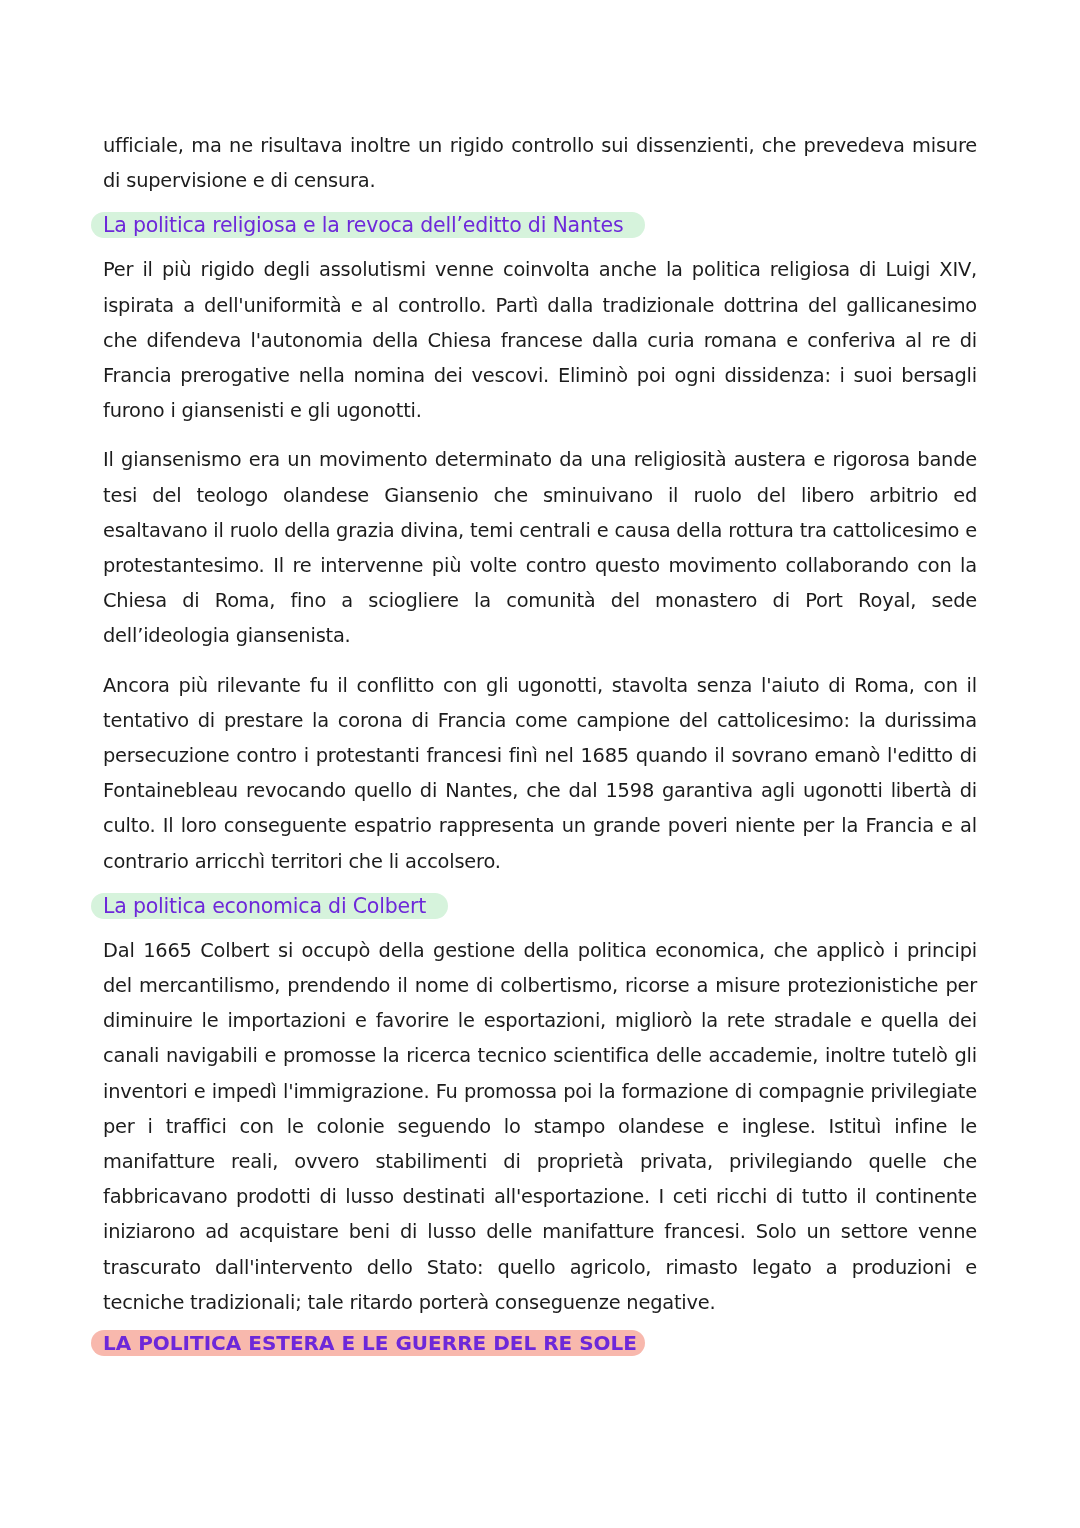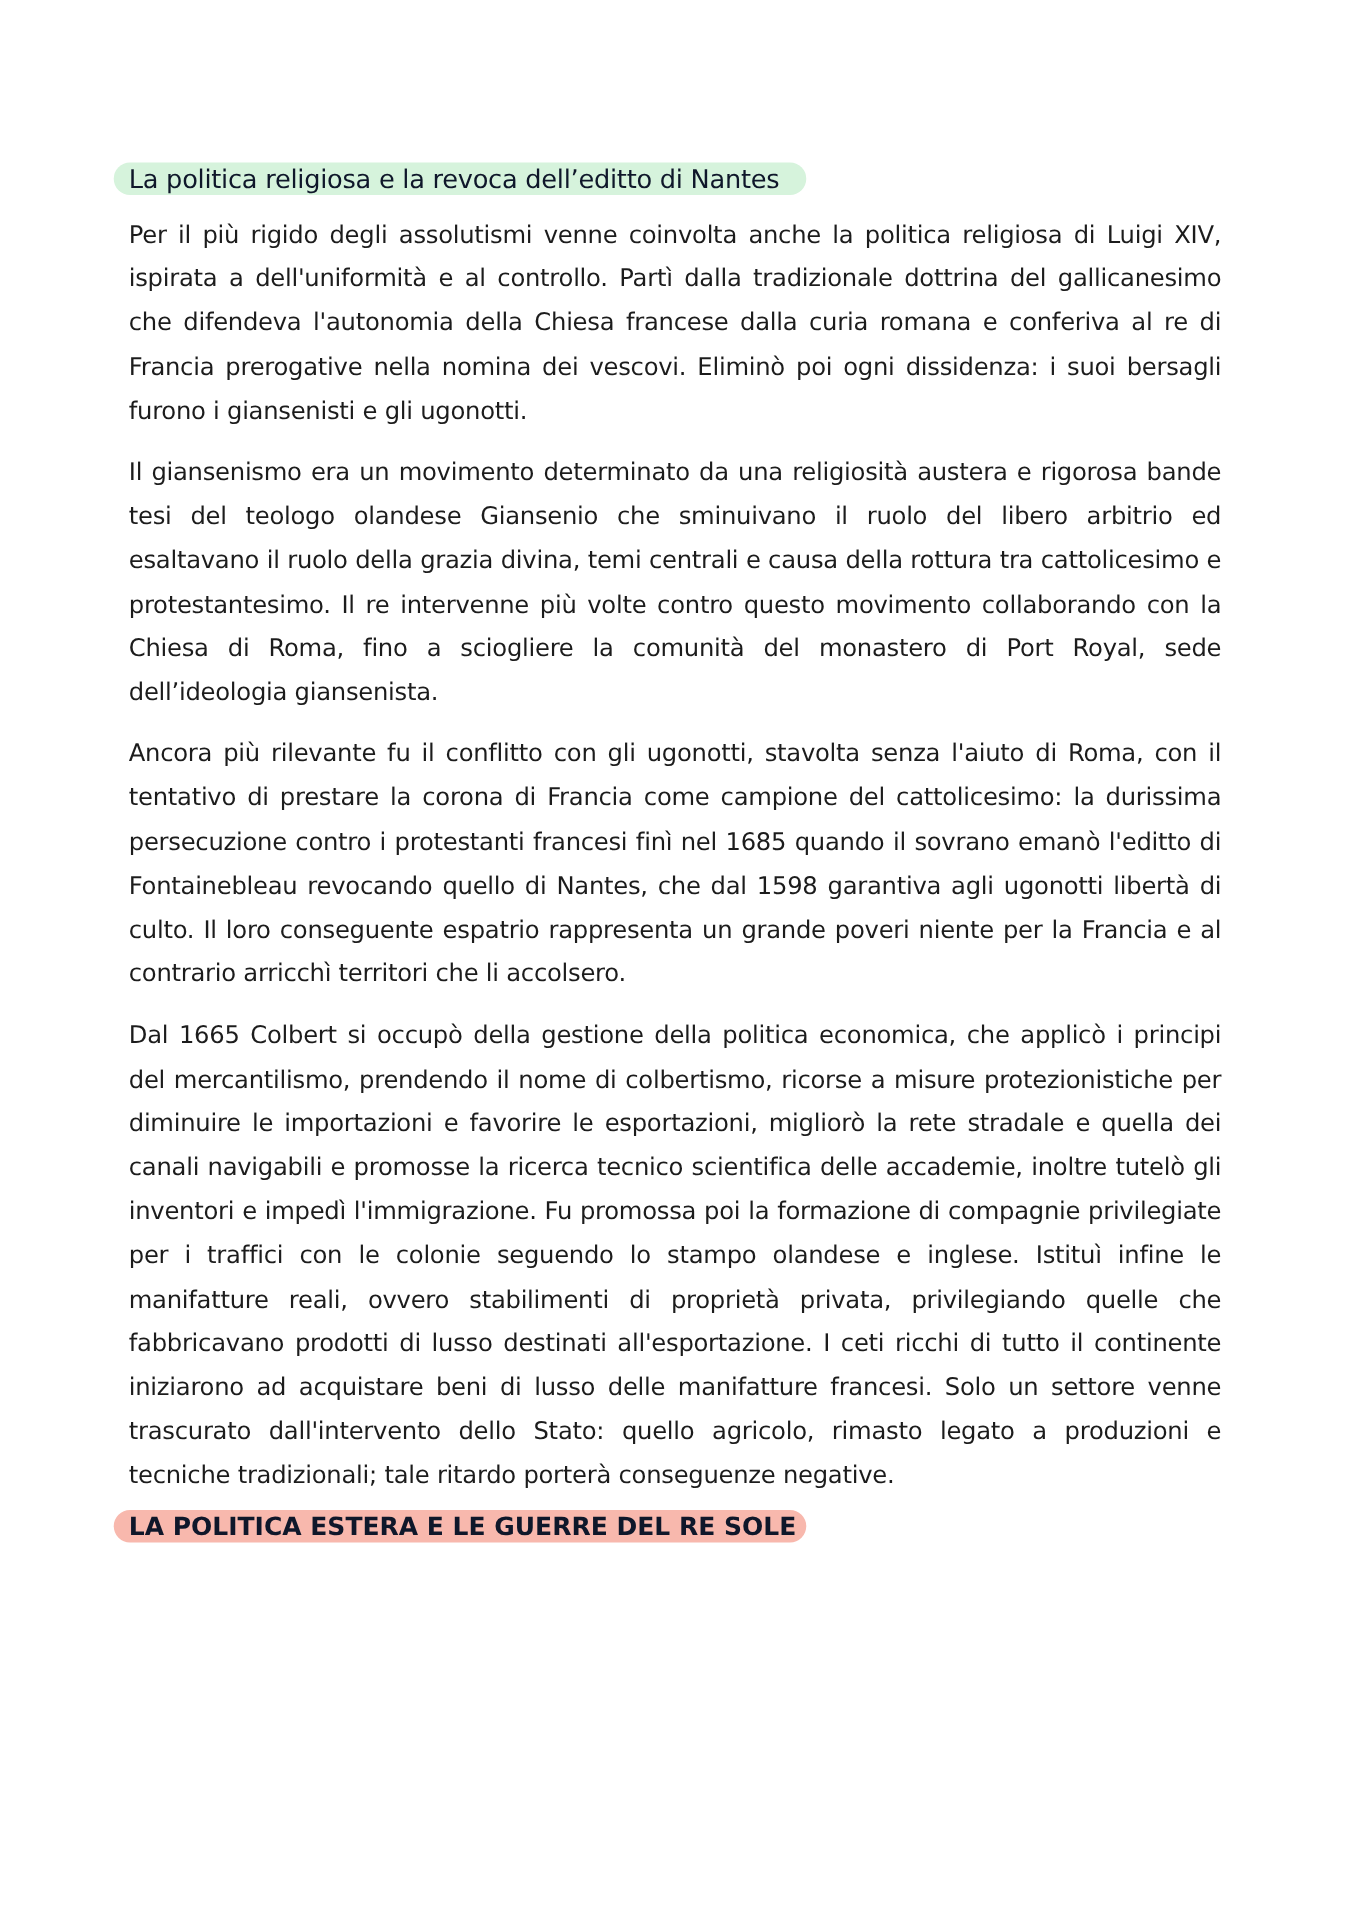--- a/index.html
+++ b/index.html
@@ -32,21 +32,21 @@
     }
     .heading {
       display: inline-block;
       position: relative;
       font-size: 20.5px;
       line-height: 26px;
       padding: 0 22px 0 0;
       margin: 0 0 14px -12px;
       padding-left: 12px;
       border-radius: 14px;
-      color: #0f172a;
+      color: #6d28d9;
       letter-spacing: -0.2px;
     }
     .heading.green {
       background: #d6f3dc;
     }
     .heading.red {
       background: #f8b8ad;
       font-weight: bold;
       font-size: 20px;
       letter-spacing: 0px;
@@ -56,31 +56,35 @@
     }
     .h-wrap {
       margin-top: 2px;
     }
   </style>
 </head>
 <body>
 
 <div class="page">
 
+  <p class="para">ufficiale, ma ne risultava inoltre un rigido controllo sui dissenzienti, che prevedeva misure di supervisione e di censura.</p>
 
   <div class="h-wrap">
     <span class="heading green">La politica religiosa e la revoca dell’editto di Nantes</span>
   </div>
 
   <p class="para">Per il più rigido degli assolutismi venne coinvolta anche la politica religiosa di Luigi XIV, ispirata a dell'uniformità e al controllo. Partì dalla tradizionale dottrina del gallicanesimo che difendeva l'autonomia della Chiesa francese dalla curia romana e conferiva al re di Francia prerogative nella nomina dei vescovi. Eliminò poi ogni dissidenza: i suoi bersagli furono i giansenisti e gli ugonotti.</p>
 
   <p class="para">Il giansenismo era un movimento determinato da una religiosità austera e rigorosa bande tesi del teologo olandese Giansenio che sminuivano il ruolo del libero arbitrio ed esaltavano il ruolo della grazia divina, temi centrali e causa della rottura tra cattolicesimo e protestantesimo. Il re intervenne più volte contro questo movimento collaborando con la Chiesa di Roma, fino a sciogliere la comunità del monastero di Port Royal, sede dell’ideologia giansenista.</p>
 
   <p class="para">Ancora più rilevante fu il conflitto con gli ugonotti, stavolta senza l'aiuto di Roma, con il tentativo di prestare la corona di Francia come campione del cattolicesimo: la durissima persecuzione contro i protestanti francesi finì nel 1685 quando il sovrano emanò l'editto di Fontainebleau revocando quello di Nantes, che dal 1598 garantiva agli ugonotti libertà di culto. Il loro conseguente espatrio rappresenta un grande poveri niente per la Francia e al contrario arricchì territori che li accolsero.</p>
 
+  <div class="h-wrap">
+    <span class="heading green">La politica economica di Colbert</span>
+  </div>
 
   <p class="para">Dal 1665 Colbert si occupò della gestione della politica economica, che applicò i principi del mercantilismo, prendendo il nome di colbertismo, ricorse a misure protezionistiche per diminuire le importazioni e favorire le esportazioni, migliorò la rete stradale e quella dei canali navigabili e promosse la ricerca tecnico scientifica delle accademie, inoltre tutelò gli inventori e impedì l'immigrazione. Fu promossa poi la formazione di compagnie privilegiate per i traffici con le colonie seguendo lo stampo olandese e inglese. Istituì infine le manifatture reali, ovvero stabilimenti di proprietà privata, privilegiando quelle che fabbricavano prodotti di lusso destinati all'esportazione. I ceti ricchi di tutto il continente iniziarono ad acquistare beni di lusso delle manifatture francesi. Solo un settore venne trascurato dall'intervento dello Stato: quello agricolo, rimasto legato a produzioni e tecniche tradizionali; tale ritardo porterà conseguenze negative.</p>
 
   <div class="h-wrap">
     <span class="heading red">LA POLITICA ESTERA E LE GUERRE DEL RE SOLE</span>
   </div>
 
 </div>
 
 </body></html>

